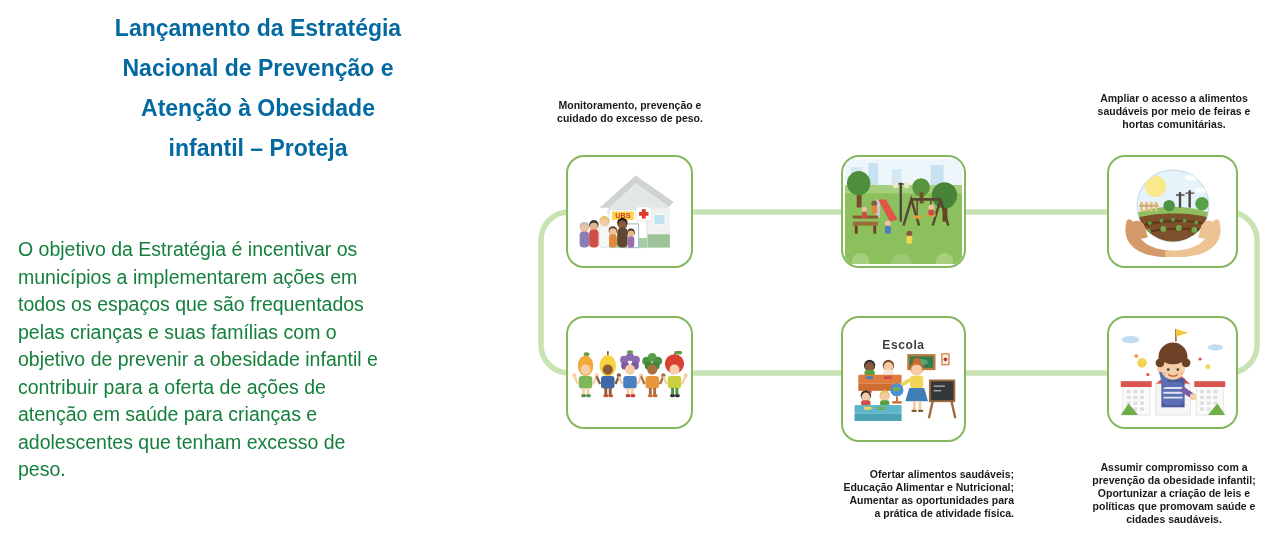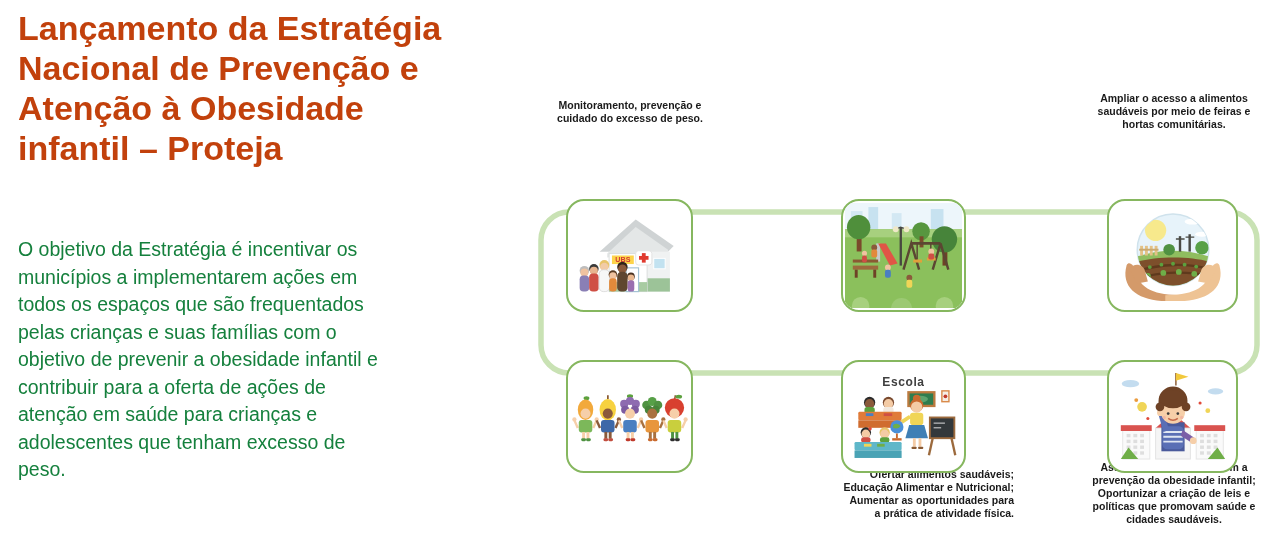--- a/index.html
+++ b/index.html
@@ -2,51 +2,52 @@
 <html><head>
 <meta charset="utf-8">
 <style>
   html,body { margin:0; padding:0; background:#ffffff; }
   .page {
     position:relative; width:1280px; height:542px; background:#ffffff;
     font-family:"Liberation Sans", sans-serif; overflow:hidden;
   }
   .title {
     position:absolute; left:18px; top:8px; width:480px;
-    font-size:34px; line-height:40px; font-weight:700; color:#c2410c;
+    font-size:23px; line-height:40px; font-weight:700; color:#0369a1;
     white-space:pre-line;
+    text-align:center;
   }
   .paragraph {
     position:absolute; left:18px; top:236px; width:480px;
     font-size:19.5px; line-height:27.5px; color:#15803d;
     white-space:pre-line;
   }
   .connector { position:absolute; left:0; top:0; pointer-events:none; }
   .node {
     position:absolute; background:#ffffff; border:2px solid #86b75f;
     border-radius:18px; box-sizing:border-box; overflow:hidden;
-    display:flex; align-items:center; justify-content:center;margin-top:44px;
+    display:flex; align-items:center; justify-content:center;
   }
   .node.col { flex-direction:column; }
   .node svg { display:block; }
   .caption {
     position:absolute; transform:translateX(-50%); width:220px;
     text-align:center; font-size:10.5px; font-weight:700; line-height:13px;
     color:#1a1a1a; white-space:pre-line;
   }
   .school-label {
     font-size:12px; font-weight:700; color:#404040; letter-spacing:0.6px;
     text-align:center; margin-top:3px;
   }
   
   .n1 { left:566px; top:155px; width:127px; height:113px; }
   .n2 { left:841px; top:155px; width:125px; height:113px; }
   .n3 { left:1107px; top:155px; width:131px; height:113px; }
   .n4 { left:566px; top:316px; width:127px; height:113px; }
-  .n5 { left:841px; top:316px; width:125px; height:113px; }
+  .n5 { left:841px; top:316px; width:125px; height:126px; }
   .n6 { left:1107px; top:316px; width:131px; height:113px; }
   
   .c1 { left:630px;  top:99px; }
   .c2 { left:904px;  top:99px; }
   .c3 { left:1174px; top:92px; }
   .c4 { left:630px;  top:462px; }
   .c5 { left:904px;  top:468px;text-align:right; }
   .c6 { left:1174px; top:461px; }
 </style>
 </head>

